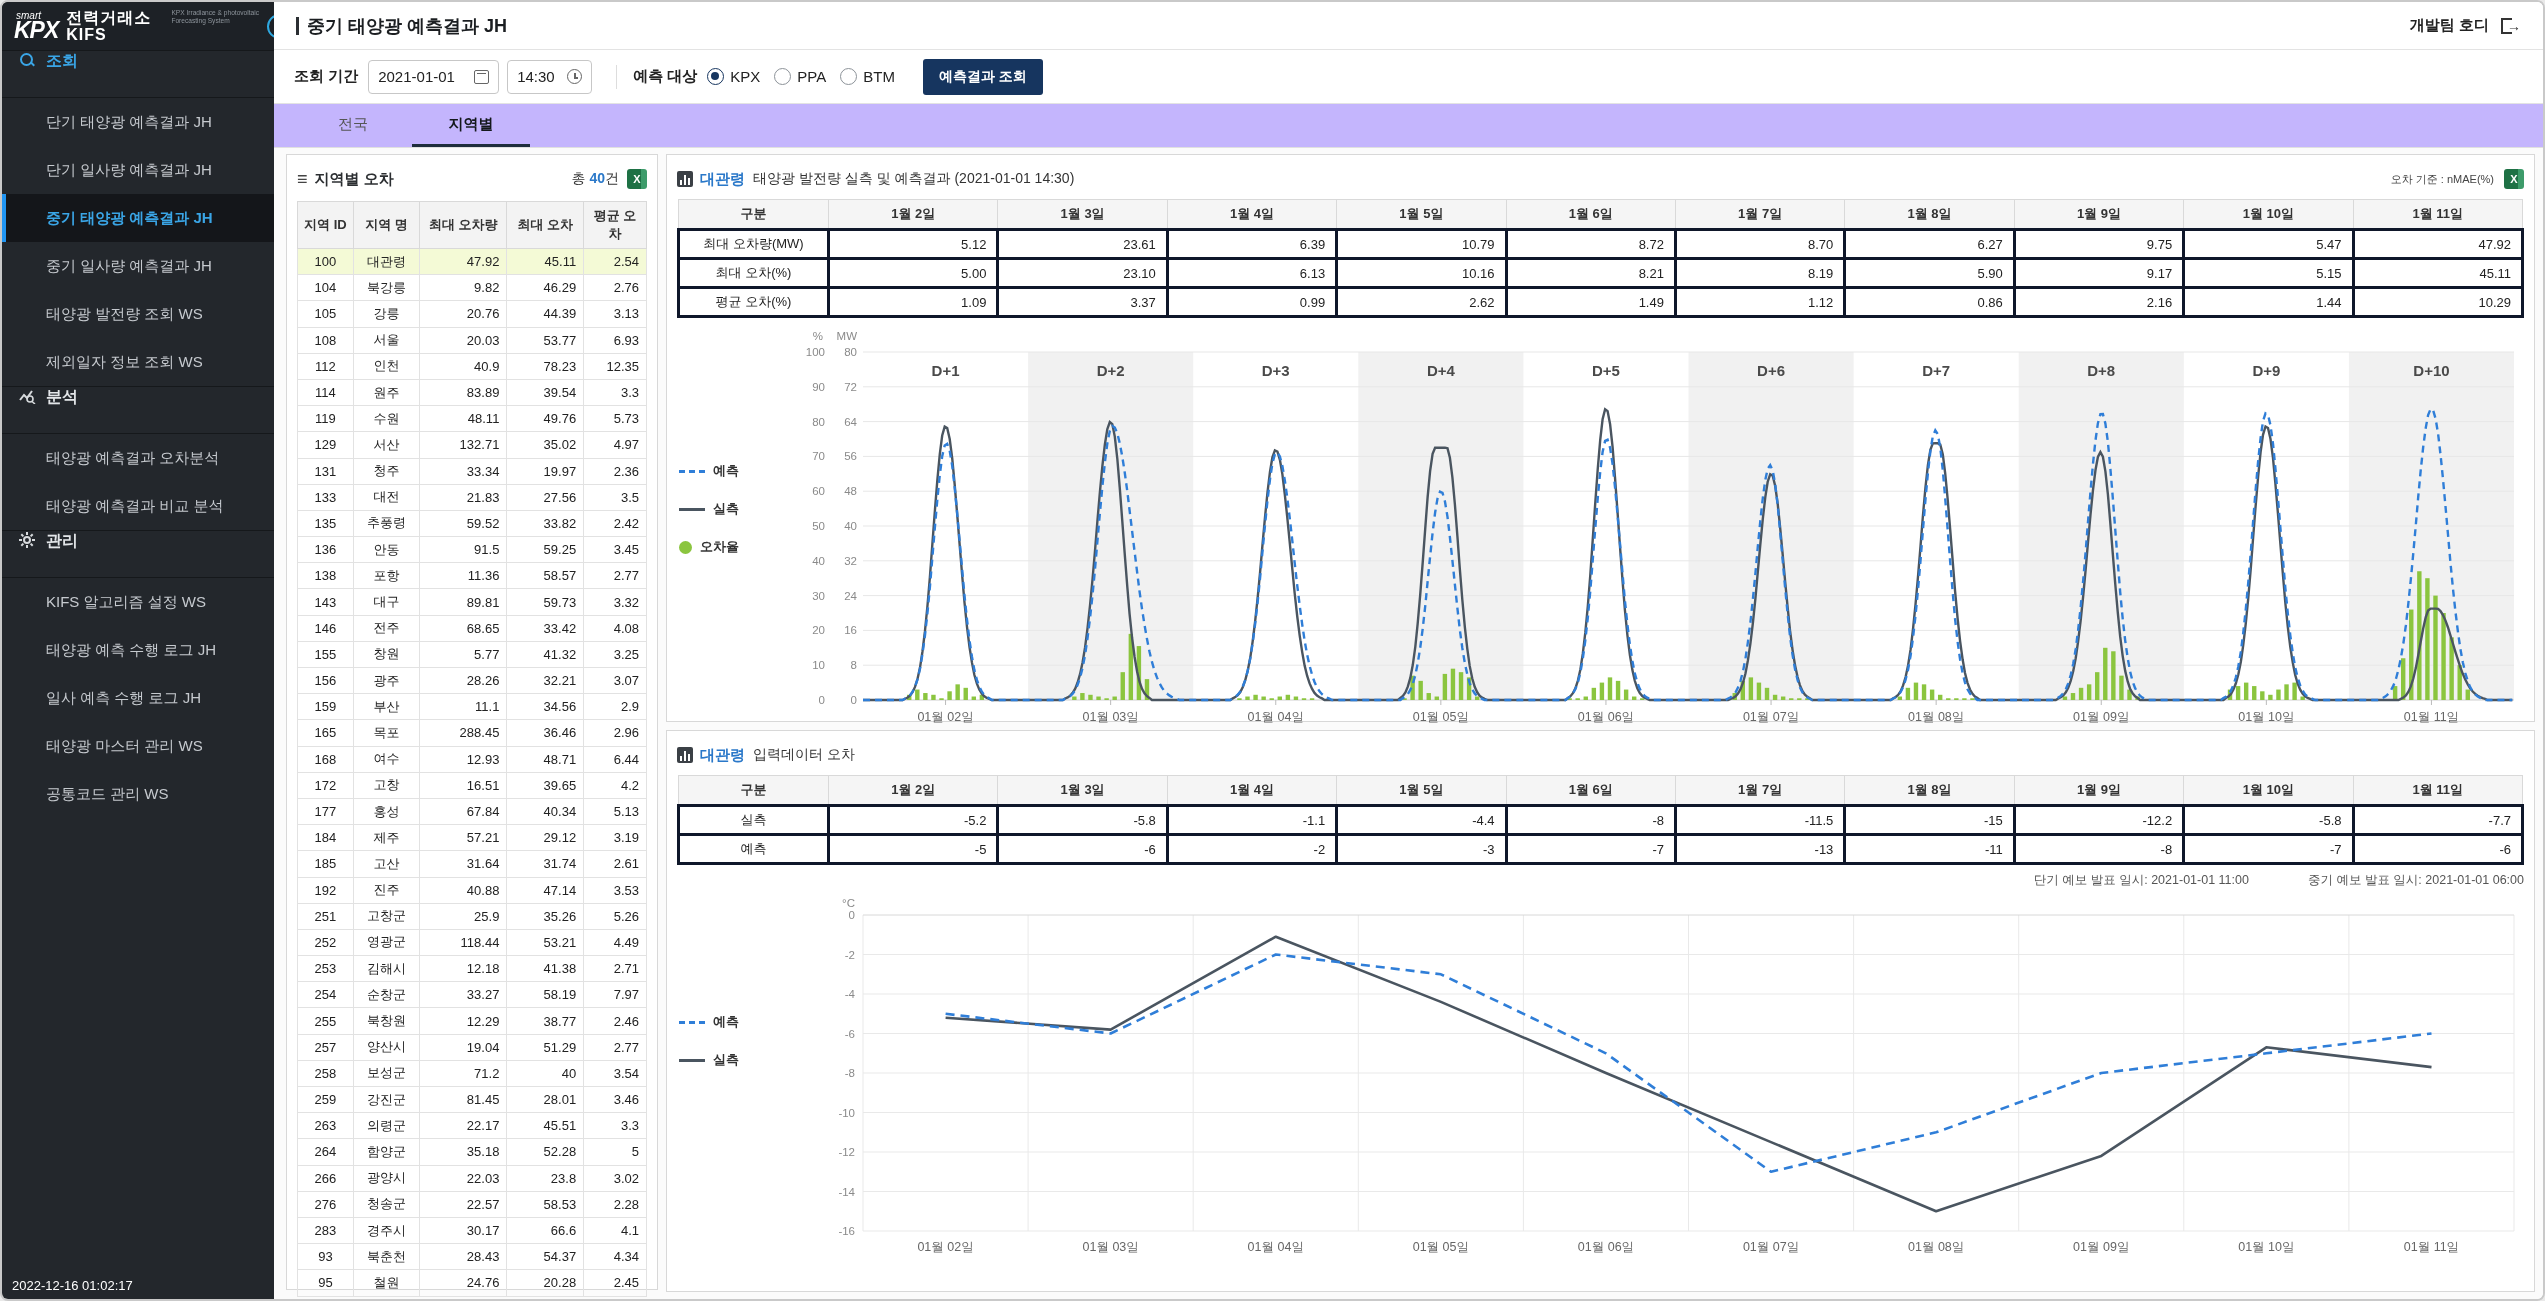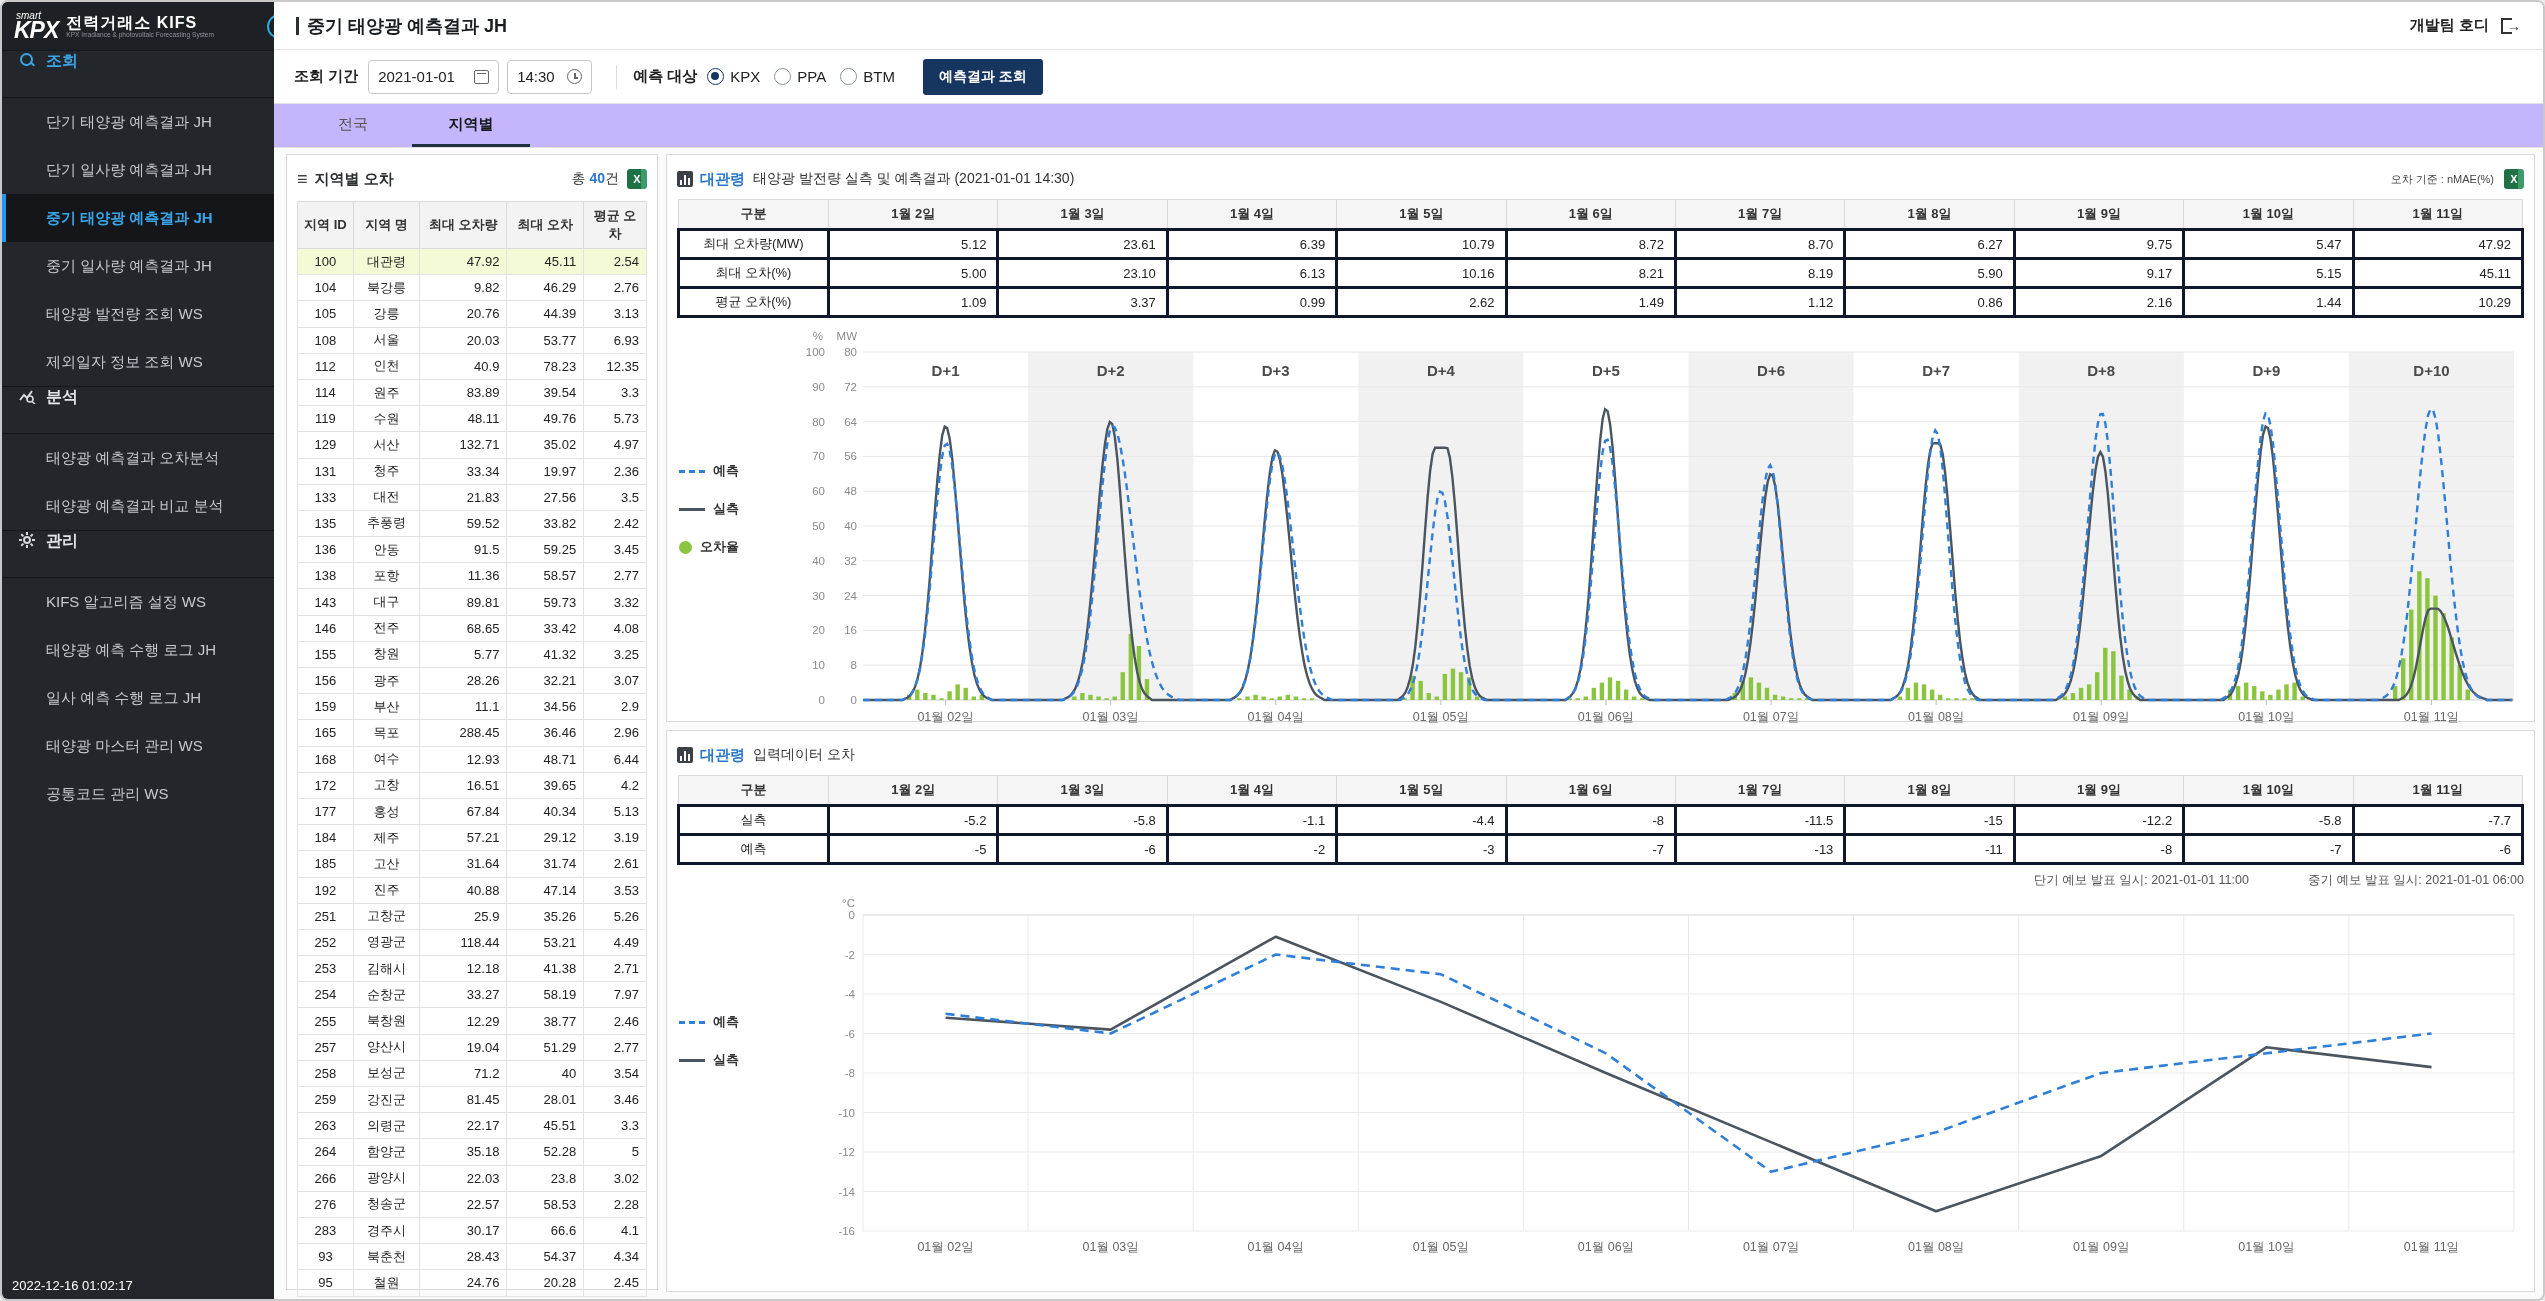--- a/index.html
+++ b/index.html
@@ -5,21 +5,21 @@
   * { margin:0; padding:0; box-sizing:border-box; }
   html,body { background:#e9e9e9; font-family:"Liberation Sans", sans-serif; }
   #root { position:relative; width:2545px; height:1301px; background:#fff; border:2px solid #c9c9c9; border-radius:8px; overflow:hidden; }
 
   
   .sidebar { position:absolute; left:0; top:0; width:300px; height:100%; background:#23272c; color:#cfd3d7; }
   .logo-row { height:48px; display:flex; align-items:center; padding:0 12px; background:#1d2126; position:relative; }
   .logo-kpx { display:flex; flex-direction:column; margin-right:8px; }
   .logo-smart { font-size:10px; font-style:italic; color:#fff; line-height:9px; margin-left:2px; }
   .logo-big { font-size:23px; font-weight:bold; font-style:italic; color:#fff; letter-spacing:-1px; line-height:21px; }
-  .logo-txt { display:flex; flex-direction:column; }
+  .logo-txt { display:flex; }
   .logo-title { color:#fff; font-weight:bold; font-size:16px; line-height:17px; letter-spacing:1px; }
   .logo-sub { color:#8d949b; font-size:6.6px; line-height:8px; }
   .collapse-btn { position:absolute; right:10px; top:12px; width:25px; height:25px; border:2px solid #2ea8e0; border-radius:50%; color:#2ea8e0; display:flex; align-items:center; justify-content:center; font-size:14px; font-weight:bold; cursor:pointer; }
   .menu { position:absolute; top:48px; left:0; right:0; }
   .msection { height:48px; display:flex; padding:0 16px; border-top:1px solid #15181b; border-bottom:1px solid #15181b; cursor:pointer; }
   .msection .mlabel { font-size:16px; font-weight:bold; color:#e3e6e9; margin-left:10px; flex:1; }
   .msection.first .mlabel { color:#3aa5e6; }
   .chev { width:8px; height:8px; border-right:2px solid #aab0b6; border-bottom:2px solid #aab0b6; transform:rotate(45deg); margin-top:-4px; }
   .micon { width:18px; height:18px; display:flex; align-items:center; justify-content:center; }
   .mitem { height:48px; display:flex; align-items:center; padding-left:40px; font-size:15px; color:#c6cacf; cursor:pointer; border-left:4px solid transparent; }

